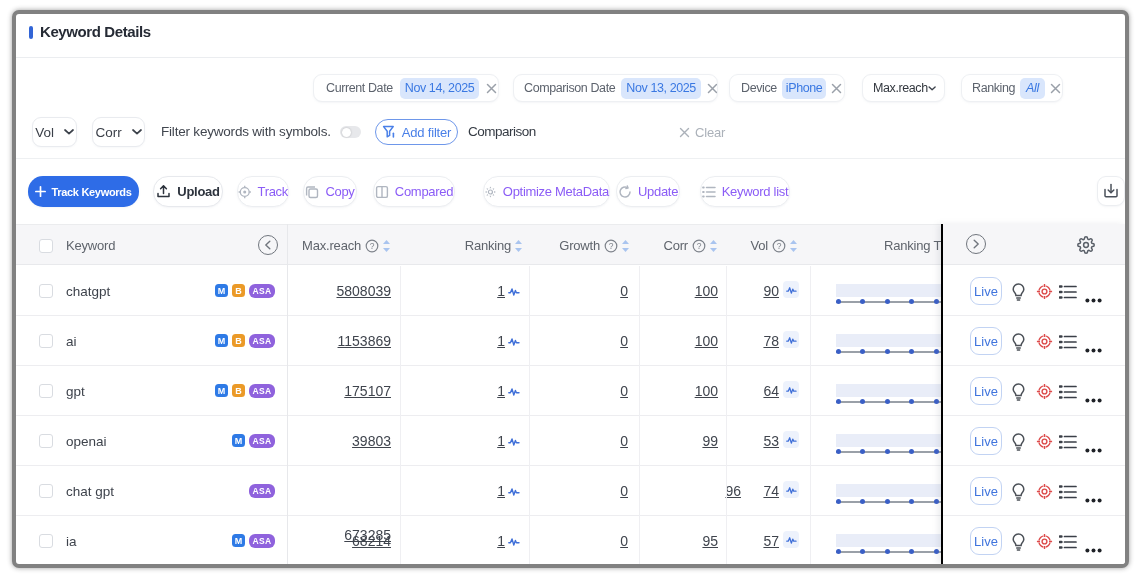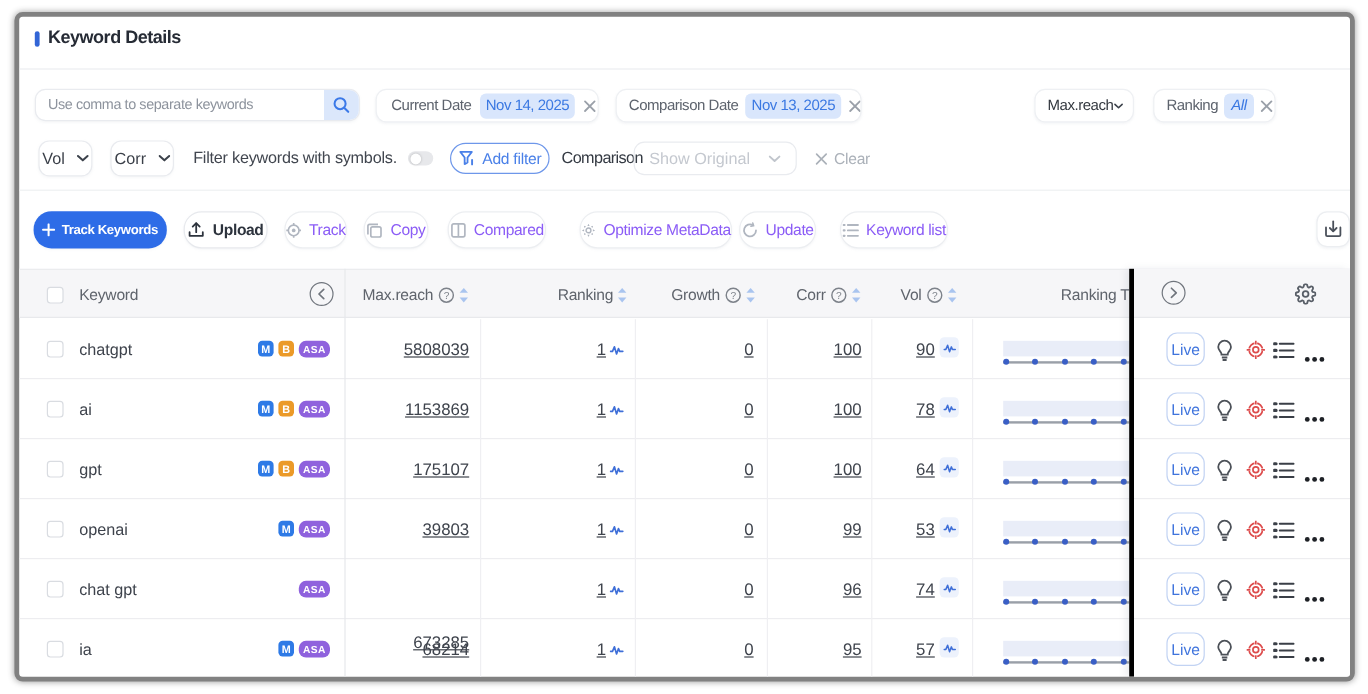--- a/index.html
+++ b/index.html
@@ -50,48 +50,44 @@
   .num { position:absolute; font-size:14px; color:#3f444d; text-align:right;text-decoration:underline; }
   .badge { height:13px; border-radius:3.5px; color:#fff; font-size:9px; font-weight:bold; display:flex; align-items:center; justify-content:center; }
   .bM { width:13px; background:#2e7ae6; }
   .bB { width:13px; background:#eb9a28; }
   .bA { width:26px; background:#8f62dd; border-radius:6px; font-size:8.5px; letter-spacing:.3px; height:14px;}
   .vcol { position:absolute; top:252px; bottom:0; width:1px; background:#efeff2; z-index:3; }
   .spark { position:absolute; left:820px; width:105px; height:13px; background:#e9edf8; }
   .spark .line { position:absolute; left:0; top:17px; width:100%; height:2px; background:#9aa0a8; }
   .spark .d { position:absolute; top:15.5px; width:5px; height:5px; border-radius:50%; background:#3a5fc6; }
   
-  .fixcol { position:absolute; right:0; top:210px; width:184px; bottom:0; background:#fff; border-left:4px solid #000000; box-shadow:-3px 0 6px rgba(120,125,140,.14); }
+  .fixcol { position:absolute; right:0; top:210px; width:184px; bottom:0; background:#fff; border-left:2px solid #000000; box-shadow:-3px 0 6px rgba(120,125,140,.14); }
   .fixhead { position:absolute; left:0; top:0; width:100%; height:41px; background:#f6f6f8; border-bottom:1px solid #e8e9ec; }
   .frow { position:absolute; left:0; width:100%; height:50px; border-bottom:1px solid #ededf0; }
   .live { position:absolute; left:27px; top:11px; width:32px; height:28px; border:1px solid #c2d3f3; border-radius:9px;
           color:#3f74dd; font-size:13px; display:flex; align-items:center; justify-content:center; background:#fff;}
 </style>
 </head>
 <body>
 <div class="card">
   <div class="titlebar"></div>
   <div class="title">Keyword Details</div>
   <div class="hr1"></div>
 
-  <div class="search">
-    <div class="ph">Use comma to separate keywords</div>
-    <div class="btn">
-      <svg width="15" height="15" viewBox="0 0 15 15">
-          <circle cx="6.4" cy="6.4" r="4.6" fill="none" stroke="#3b79e8" stroke-width="1.7"></circle>
-          <line x1="10" y1="10" x2="13.2" y2="13.2" stroke="#3b79e8" stroke-width="1.7" stroke-linecap="round"></line>
-        </svg>
-    </div>
-  </div>
   <div class="pill" style="left:297px; width:186px; padding:0 6px 0 12px;">Current Date<span class="chip">Nov 14, 2025</span><span class="xic">
         <svg width="11" height="11" viewBox="0 0 11 11">
           <path d="M1.5 1.5 L9.5 9.5 M9.5 1.5 L1.5 9.5" stroke="#9aa0a9" stroke-width="1.5" stroke-linecap="round"></path>
         </svg>
       </span></div>
   <div class="pill" style="left:497px; width:205px; padding:0 4px 0 10px;">Comparison Date<span class="chip" style="margin-left:6px;">Nov 13, 2025</span><span class="xic" style="margin-left:6px;">
+        <svg width="11" height="11" viewBox="0 0 11 11">
+          <path d="M1.5 1.5 L9.5 9.5 M9.5 1.5 L1.5 9.5" stroke="#9aa0a9" stroke-width="1.5" stroke-linecap="round"></path>
+        </svg>
+      </span></div>
+  <div class="pill" style="left:713px; width:116px; padding:0 2px 0 11px;">Device<span class="chip" style="margin-left:5px; padding:3.5px 4px;">iPhone</span><span class="xic" style="margin-left:5px;">
         <svg width="11" height="11" viewBox="0 0 11 11">
           <path d="M1.5 1.5 L9.5 9.5 M9.5 1.5 L1.5 9.5" stroke="#9aa0a9" stroke-width="1.5" stroke-linecap="round"></path>
         </svg>
       </span></div>
   <div class="pill" style="left:846px; width:83px; padding:0 8px 0 10px; color:#33383f; font-size:12.5px; justify-content:space-between;">Max.reach<svg width="11" height="7" viewBox="0 0 11 7">
         <path d="M1.5 1.5 L5.5 5.2 L9.5 1.5" fill="none" stroke="#3c424b" stroke-width="1.8" stroke-linecap="round" stroke-linejoin="round"></path>
       </svg></div>
   <div class="pill" style="left:945px; width:102px; padding:0 2px 0 10px;">Ranking<span class="chip" style="margin-left:5px; padding:3.5px 6px;font-style:italic;">All</span><span class="xic" style="margin-left:5px;">
         <svg width="11" height="11" viewBox="0 0 11 11">
           <path d="M1.5 1.5 L9.5 9.5 M9.5 1.5 L1.5 9.5" stroke="#9aa0a9" stroke-width="1.5" stroke-linecap="round"></path>
@@ -109,26 +105,20 @@
       <div class="knob"></div>
     </div>
   <div class="addfilter">
     <svg width="14" height="14" viewBox="0 0 14 14">
         <path d="M1.6 1.6 L11.2 1.6 L7.6 6.2 L7.6 10.4 L5.2 11.8 L5.2 6.2 Z" fill="none" stroke="#4a80e8" stroke-width="1.5" stroke-linejoin="round"></path>
         <line x1="11.4" y1="8.2" x2="11.4" y2="12" stroke="#4a80e8" stroke-width="1.6" stroke-linecap="round"></line>
       </svg>
     Add filter
   </div>
   <div class="lbl2" style="left:452px; font-size:13.5px; letter-spacing:-0.5px; color:#343a43;">Comparison</div>
-  <div class="select">
-      <span style="padding-left:12px;">Show Original</span>
-      <svg style="position:absolute; right:12px;" width="11" height="7" viewBox="0 0 11 7">
-        <path d="M1.5 1.5 L5.5 5.2 L9.5 1.5" fill="none" stroke="#c0c5cc" stroke-width="1.6" stroke-linecap="round" stroke-linejoin="round"></path>
-      </svg>
-    </div>
   <div class="clear"><svg width="11" height="11" viewBox="0 0 11 11">
         <path d="M1.5 1.5 L9.5 9.5 M9.5 1.5 L1.5 9.5" stroke="#abb1b9" stroke-width="1.4" stroke-linecap="round"></path>
       </svg>Clear</div>
   <div class="hr2"></div>
 
   <div class="btnrow">
     <div class="b primary" style="left:12px; width:111px;"><svg width="11" height="11" viewBox="0 0 13 13">
           <path d="M6.5 1 L6.5 12 M1 6.5 L12 6.5" stroke="#fff" stroke-width="2" stroke-linecap="round"></path>
         </svg>Track Keywords</div>
     <div class="b dark" style="left:137px; width:70px;"><svg width="15" height="15" viewBox="0 0 15 15" fill="none" stroke="#2d333d" stroke-width="1.5" stroke-linecap="round" stroke-linejoin="round">
@@ -340,21 +330,21 @@
       <div class="cb" style="top:18px;"></div>
       <div class="kw" style="top:18px;">chat gpt</div>
       <div style="position:absolute; right:850px; top:18px; display:flex; gap:4px;">
           <div class="badge bA">ASA</div>
         </div>
       <div class="num" style="right:734px; top:17px;margin-top:44px;">673285</div>
       <div class="num" style="right:605px; top:17px; display:flex; gap:3px; align-items:center;">1 <svg width="12" height="11" viewBox="0 0 12 11">
             <path d="M0.8 6.8 L2.4 6.8 L4 3 L5.8 9 L7.4 4.5 L8.4 6.8 L11 6.8" fill="none" stroke="#3f6fd8" stroke-width="1.4" stroke-linejoin="round" stroke-linecap="round"></path>
           </svg></div>
       <div class="num" style="right:497px; top:17px;">0</div>
-      <div class="num" style="right:407px; top:17px;">96</div>
+      <div class="num" style="right:384px; top:17px;">96</div>
       <div class="num" style="right:346px; top:17px;">74</div>
       <div style="position:absolute; left:767px; top:15px; width:16px; height:17px; background:#edf2fc; border-radius:4px; display:flex; align-items:center; justify-content:center;">
           <svg width="11" height="10" viewBox="0 0 12 11">
             <path d="M0.8 6.8 L2.4 6.8 L4 3 L5.8 9 L7.4 4.5 L8.4 6.8 L11 6.8" fill="none" stroke="#3f6fd8" stroke-width="1.4" stroke-linejoin="round" stroke-linecap="round"></path>
           </svg>
         </div>
       <div class="spark" style="top:17.5px;">
           <div class="line"></div>
           <div class="d" style="left:-0.5px;"></div>
           <div class="d" style="left:24.0px;"></div>

